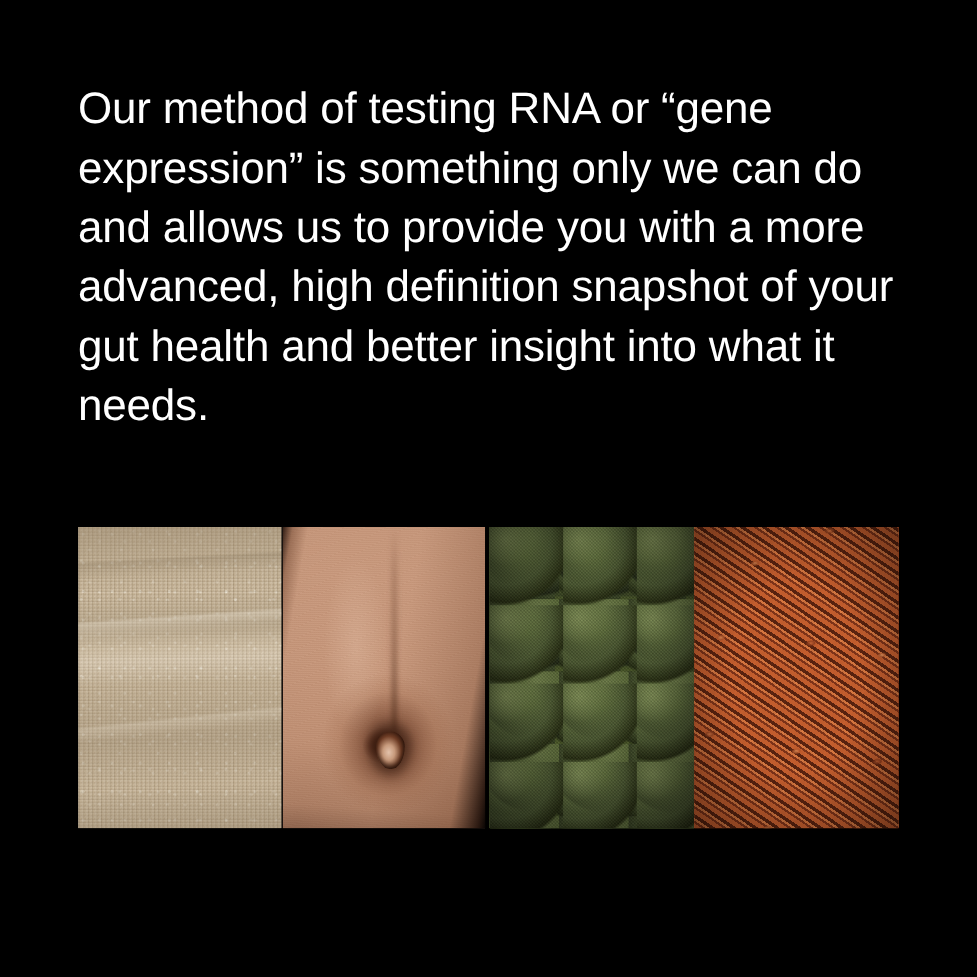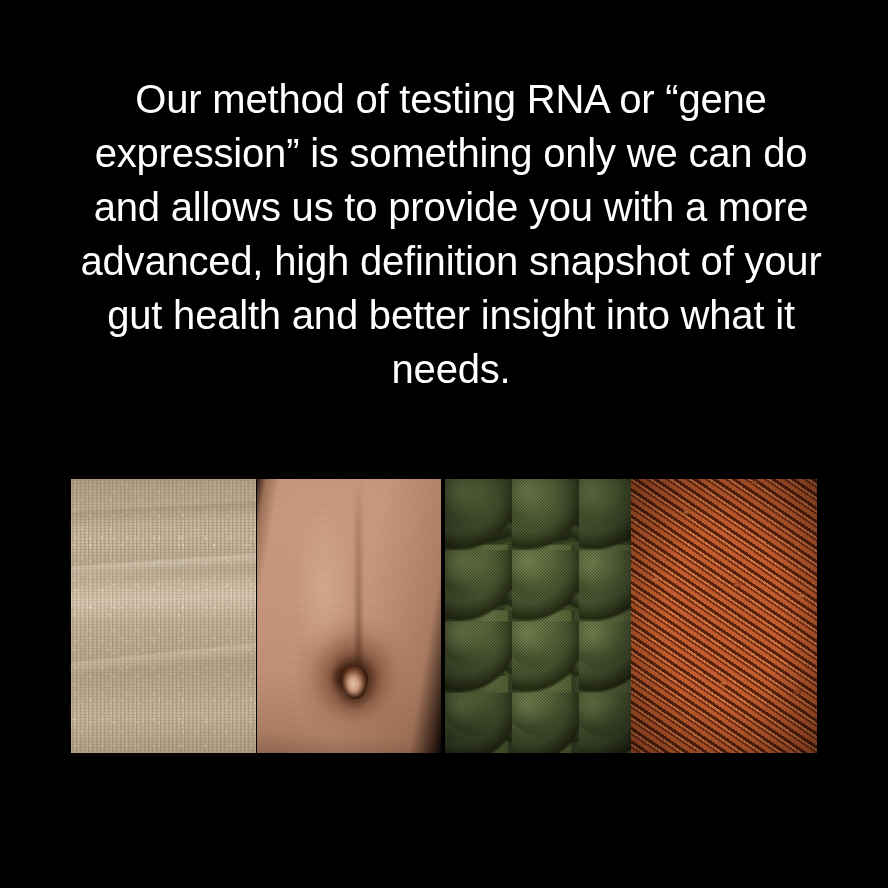--- a/index.html
+++ b/index.html
@@ -13,21 +13,20 @@
     height: 888px;
     overflow: hidden;
     font-family: "Liberation Sans", sans-serif;
     -webkit-font-smoothing: antialiased;
   }
   .page {
     position: relative;
     width: 784px;
     height: 888px;
     background: #000000;
-    text-align: center;
   }
 
   
   .headline {
     position: absolute;
     left: 71px;
     top: 72px;
     width: 760px;
     margin: 0;
     color: #ffffff;

